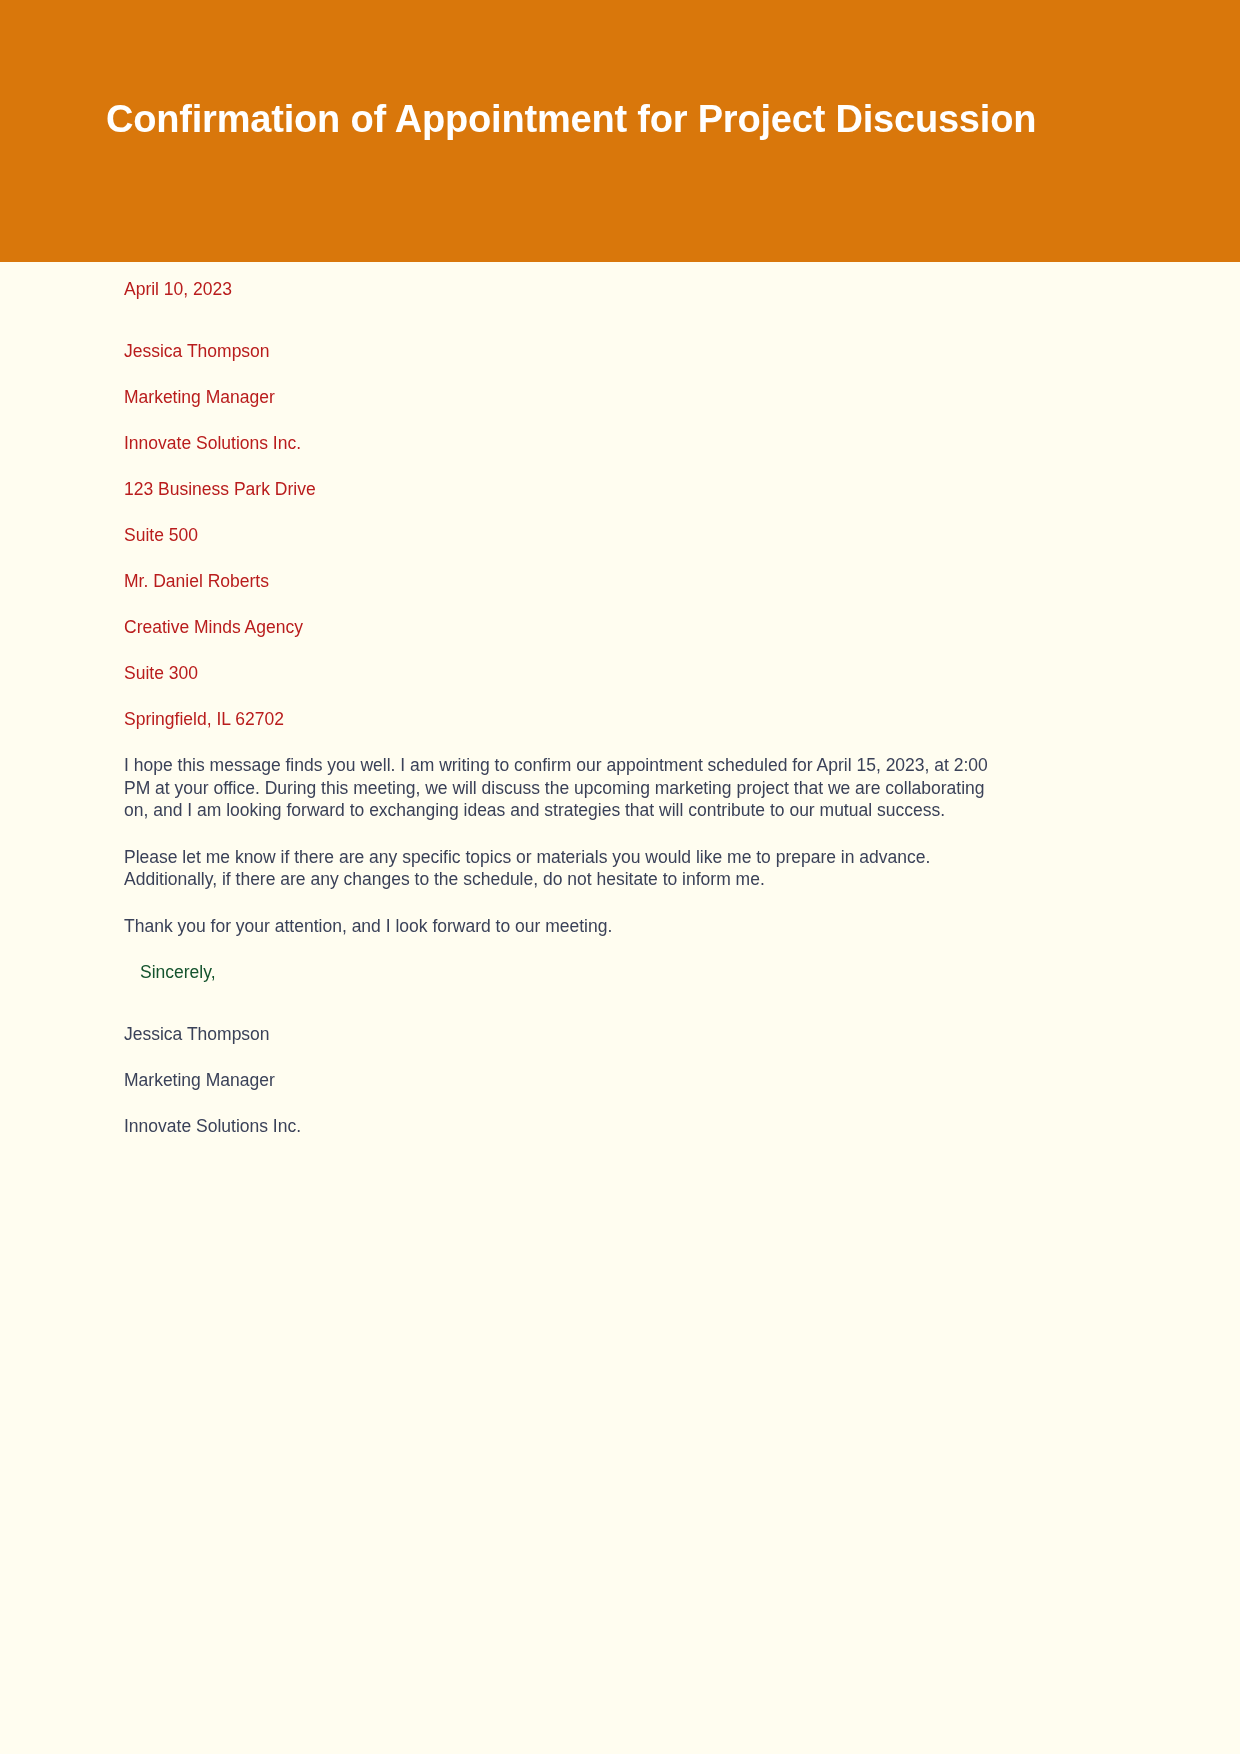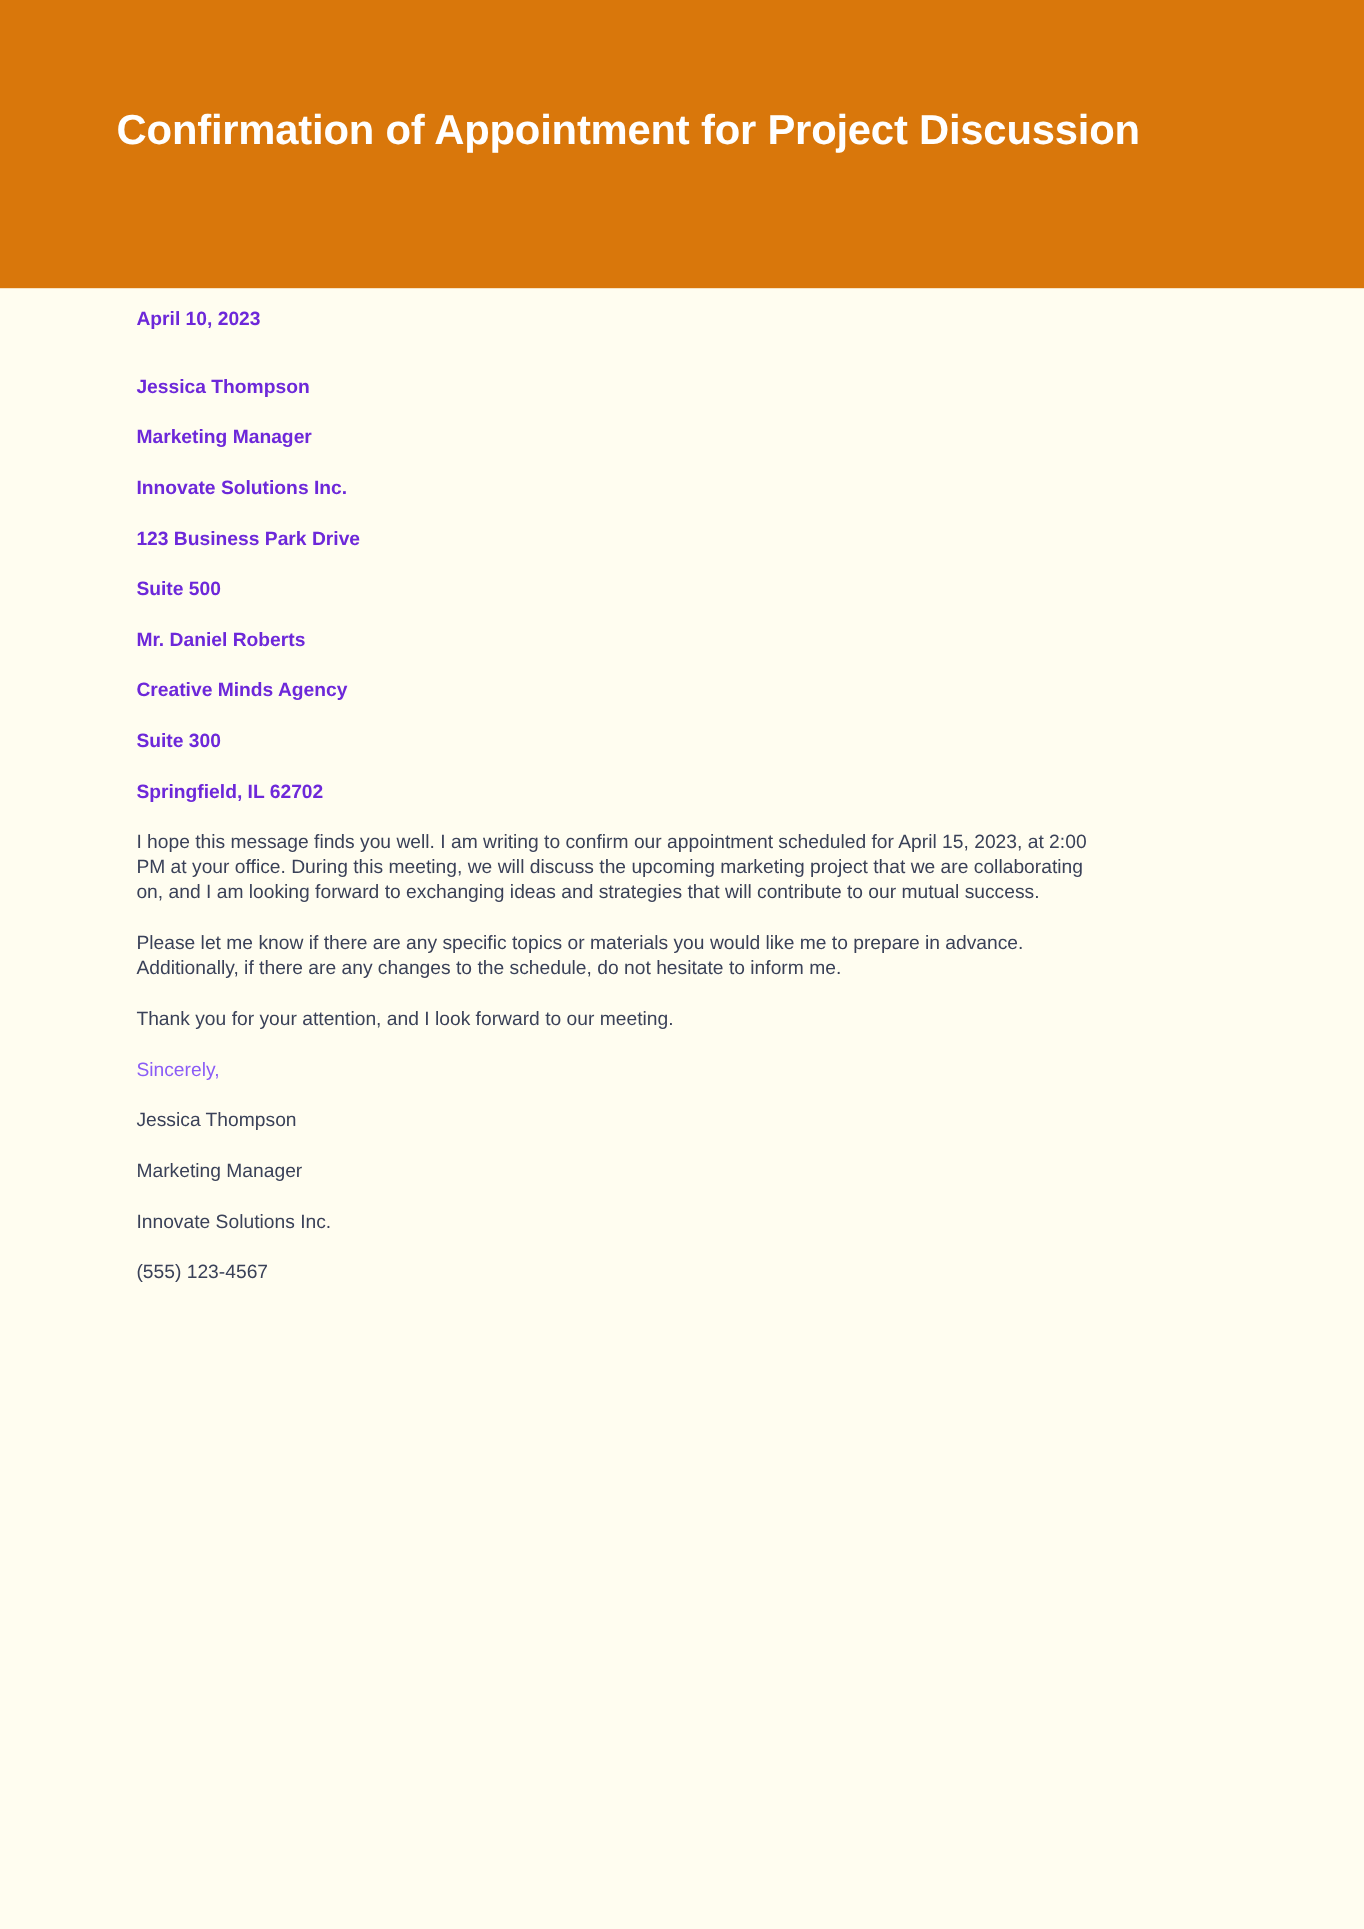--- a/index.html
+++ b/index.html
@@ -52,26 +52,25 @@
   .letter-body {
     position: absolute;
     left: 124px;
     top: 262px;
     width: 996px;
   }
 
   .addr-line {
     font-size: 17.5px;
     line-height: 22px;
-    color: #6d28d9;
+    color: #b91c1c;
     margin: 0;
     padding: 0;
     height: 46px;
     display: block;
-    font-weight: bold;
   }
 
   .addr-line:first-child {
     padding-top: 16px;
     height: 62px;
   }
 
   .para {
     font-size: 17.5px;
     line-height: 22.5px;
@@ -92,22 +91,22 @@
     color: #3a4158;
     margin: 0;
     padding: 0;
     height: 46px;
     display: block;
   }
 
   .closing-line {
     font-size: 17.5px;
     line-height: 22px;
-    color: #8b5cf6;
-    margin: 0;
+    color: #14532d;
+    margin: 16px;
     padding: 0;
     height: 46px;
     display: block;
   }
 </style>
 </head>
 <body>
 
 <div class="page">
 
@@ -135,16 +134,15 @@
 
     <p class="para">Please let me know if there are any specific topics or materials you would like me to prepare in advance. Additionally, if there are any changes to the schedule, do not hesitate to inform me.</p>
 
     <p class="para">Thank you for your attention, and I look forward to our meeting.</p>
 
     <div class="closing-line">Sincerely,</div>
 
     <div class="sig-line">Jessica Thompson</div>
     <div class="sig-line">Marketing Manager</div>
     <div class="sig-line">Innovate Solutions Inc.</div>
-    <div class="sig-line">(555) 123-4567</div>
 
   </div>
 </div>
 
 </body></html>

